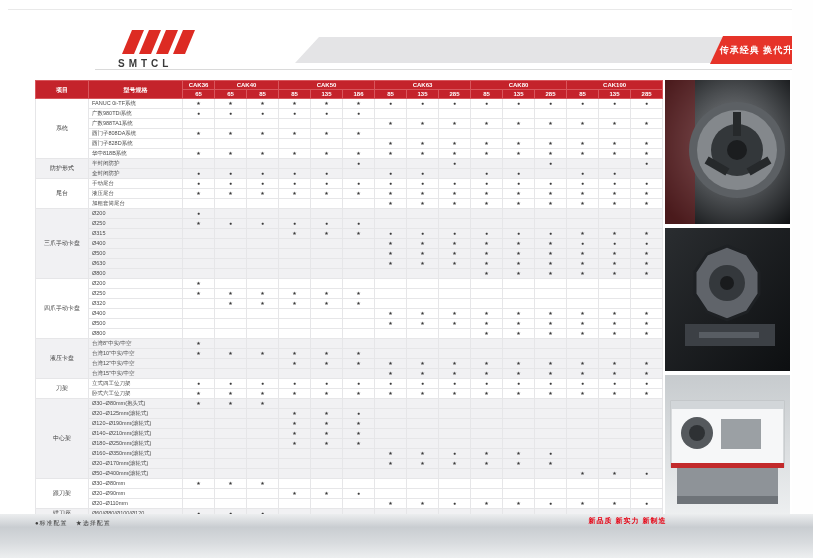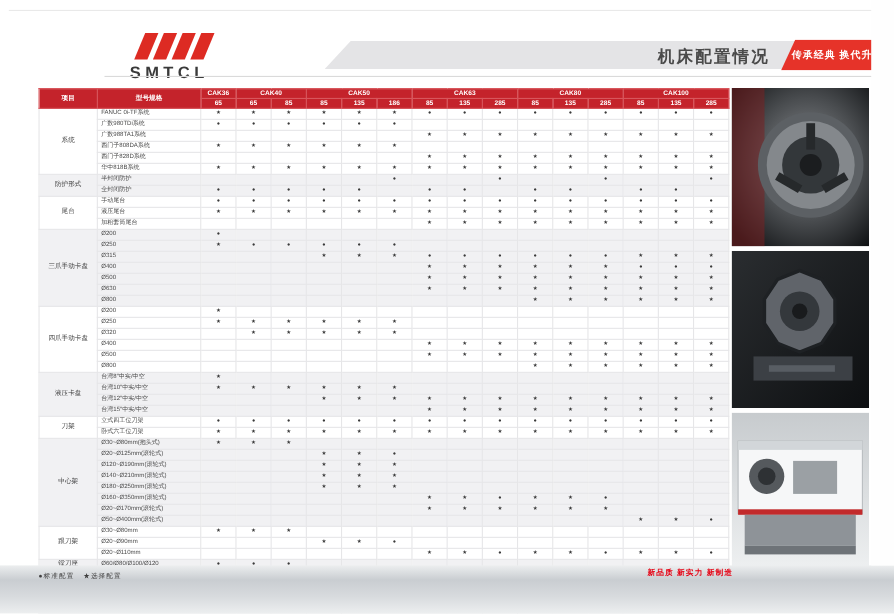--- a/index.html
+++ b/index.html
@@ -1,21 +1,21 @@
 <!DOCTYPE html>
 <html><head>
 <meta charset="utf-8">
 <style>
   html,body{margin:0;padding:0;}
   #page{position:relative;width:813px;height:558px;background:#ffffff;overflow:hidden;
         font-family:"Liberation Sans",sans-serif;}
   
   .topline{position:absolute;left:8px;top:9px;width:797px;height:1px;background:#e9e9e9;}
   .logo{position:absolute;left:118px;top:28px;width:150px;height:44px;}
-  .logo-text{position:absolute;left:0;top:30px;font-size:15px;font-weight:bold;color:#3a3a3a;
+  .logo-text{position:absolute;left:0;top:30px;font-size:10px;font-weight:bold;color:#3a3a3a;
              letter-spacing:4px;}
   .band{position:absolute;left:295px;top:37px;width:517px;height:26px;background:#e4e4e6;
         clip-path:polygon(24px 0,100% 0,100% 100%,0 100%);}
   .page-title{position:absolute;left:598px;top:42px;font-size:15px;color:#4a4a4a;
               letter-spacing:2px;font-weight:bold;}
   .badge{position:absolute;left:710px;top:36px;width:103px;height:28px;background:#e63329;
          clip-path:polygon(13px 0,100% 0,100% 100%,0 100%);color:#fff;font-size:9px;
          font-weight:bold;text-align:center;line-height:28px;letter-spacing:1px;}
   .rule{position:absolute;left:95px;top:69px;width:717px;height:1px;background:#dadada;}
   
@@ -55,21 +55,20 @@
         <path d="M14 2 L26 2 L16 26 L4 26 Z"></path>
         <path d="M31 2 L43 2 L33 26 L21 26 Z"></path>
         <path d="M48 2 L60 2 L50 26 L38 26 Z"></path>
         <path d="M65 2 L77 2 L67 26 L55 26 Z"></path>
       </g>
     </svg>
     <div class="logo-text">SMTCL</div>
   </div>
 
   <div class="band"></div>
-  <div class="page-title">机床配置情况</div>
   <div class="badge">传承经典 换代升级</div>
   <div class="rule"></div>
 
   <div class="tbl-wrap">
     <table id="cfg-table">
       <colgroup id="cfg-cols">
           <col style="width: 53px;">
           <col style="width: 94px;">
           <col style="width: 32px;">
           <col style="width: 32px;">

